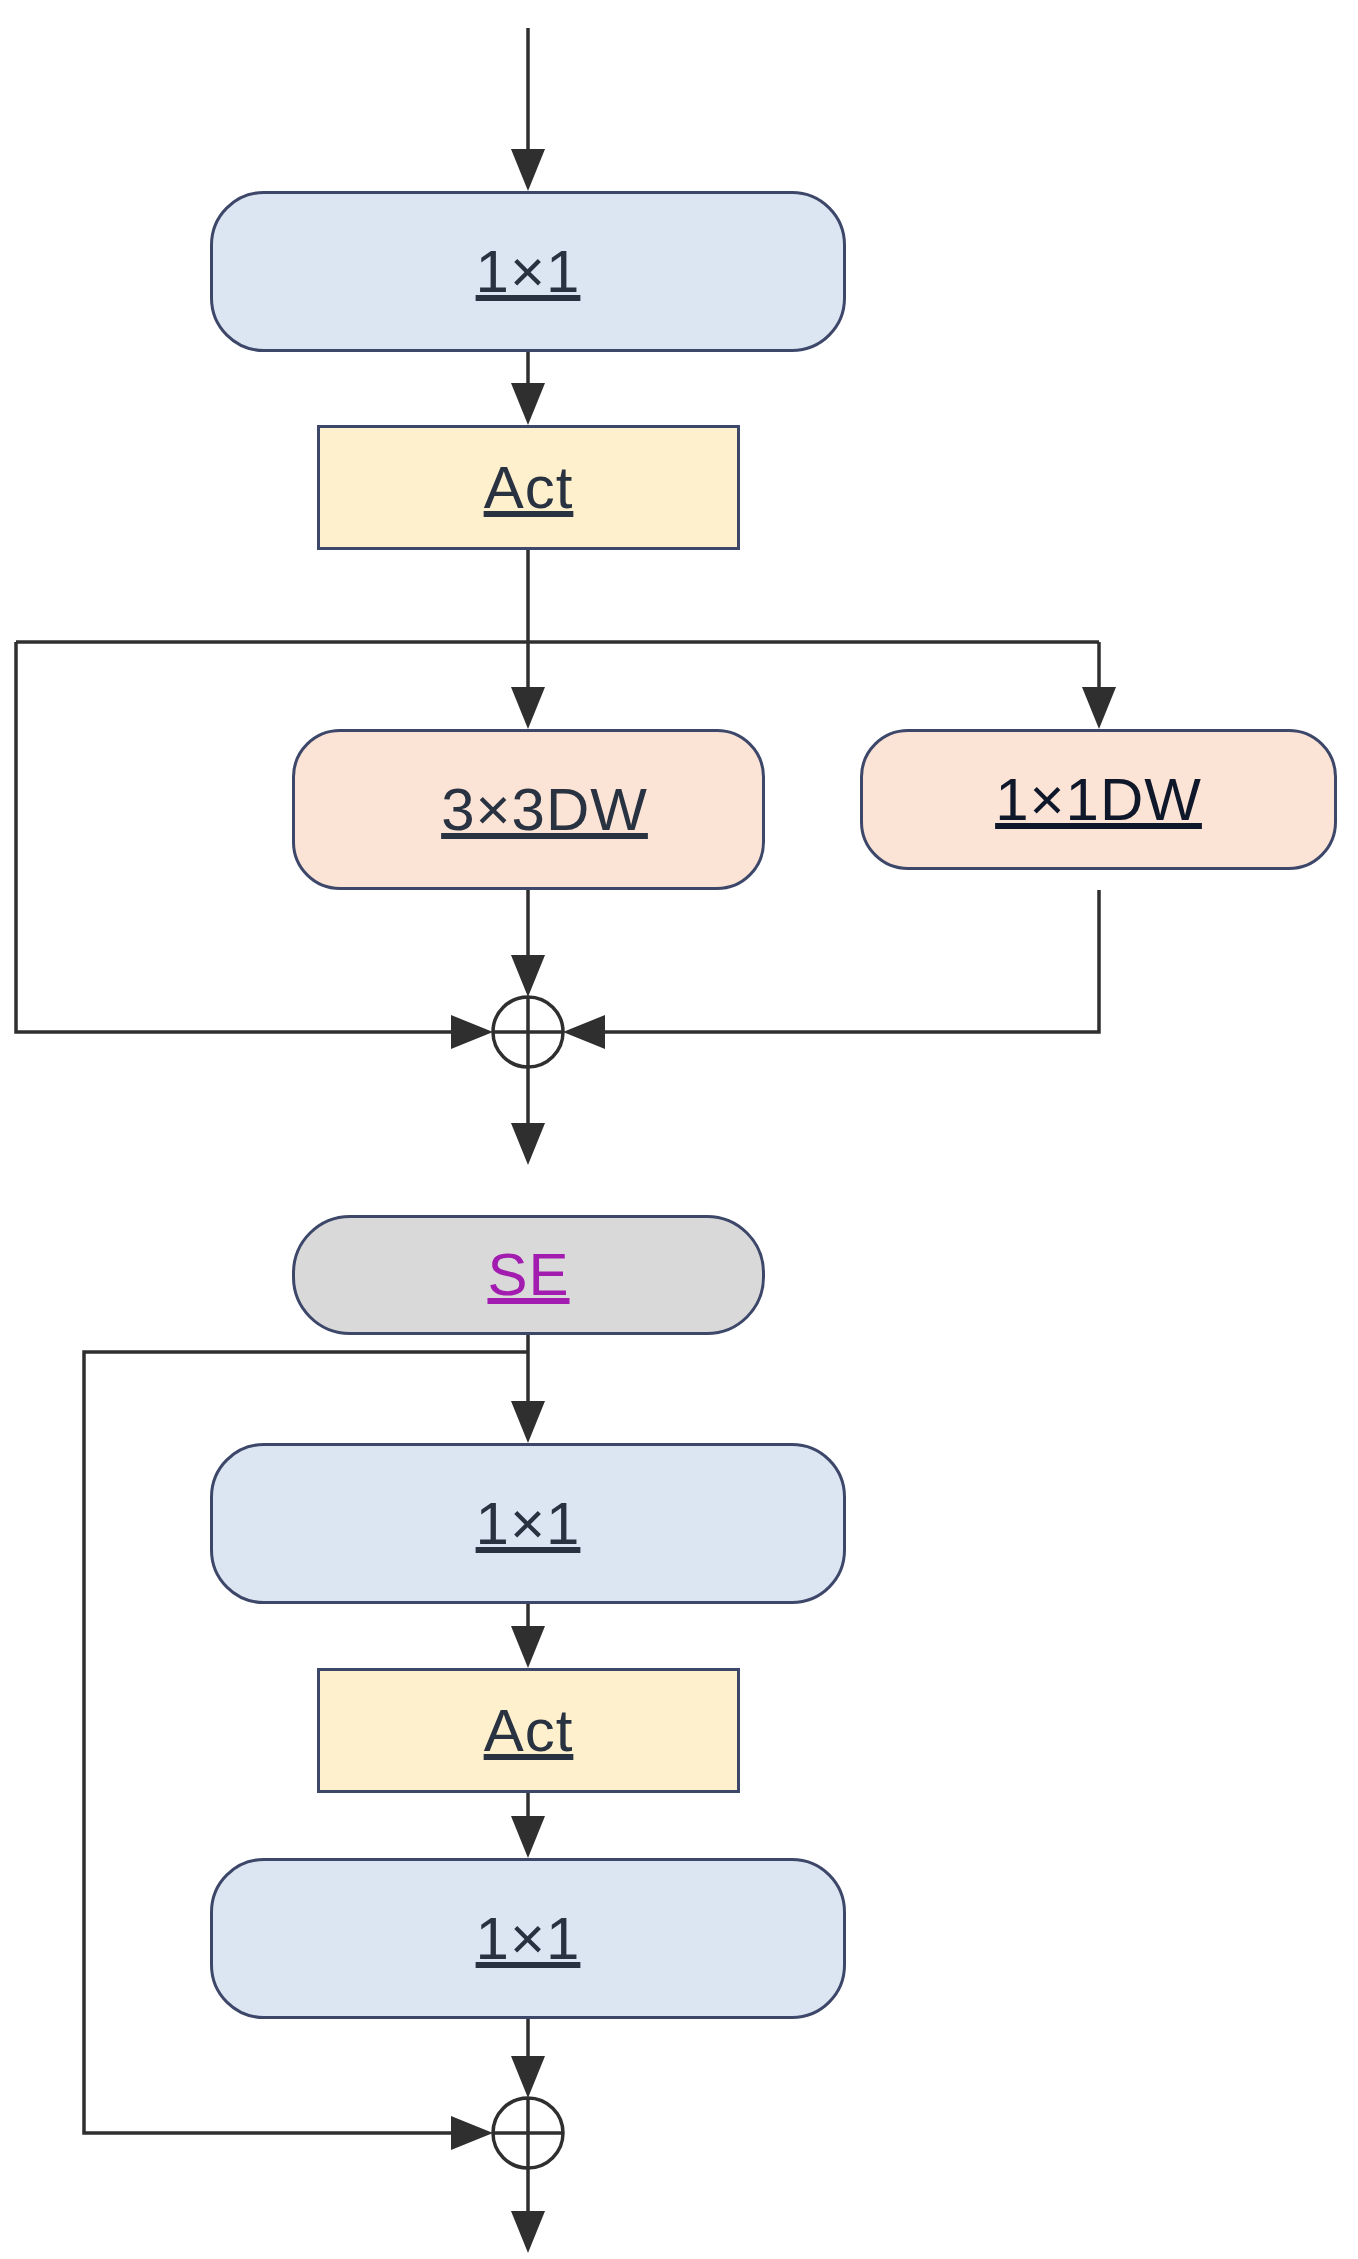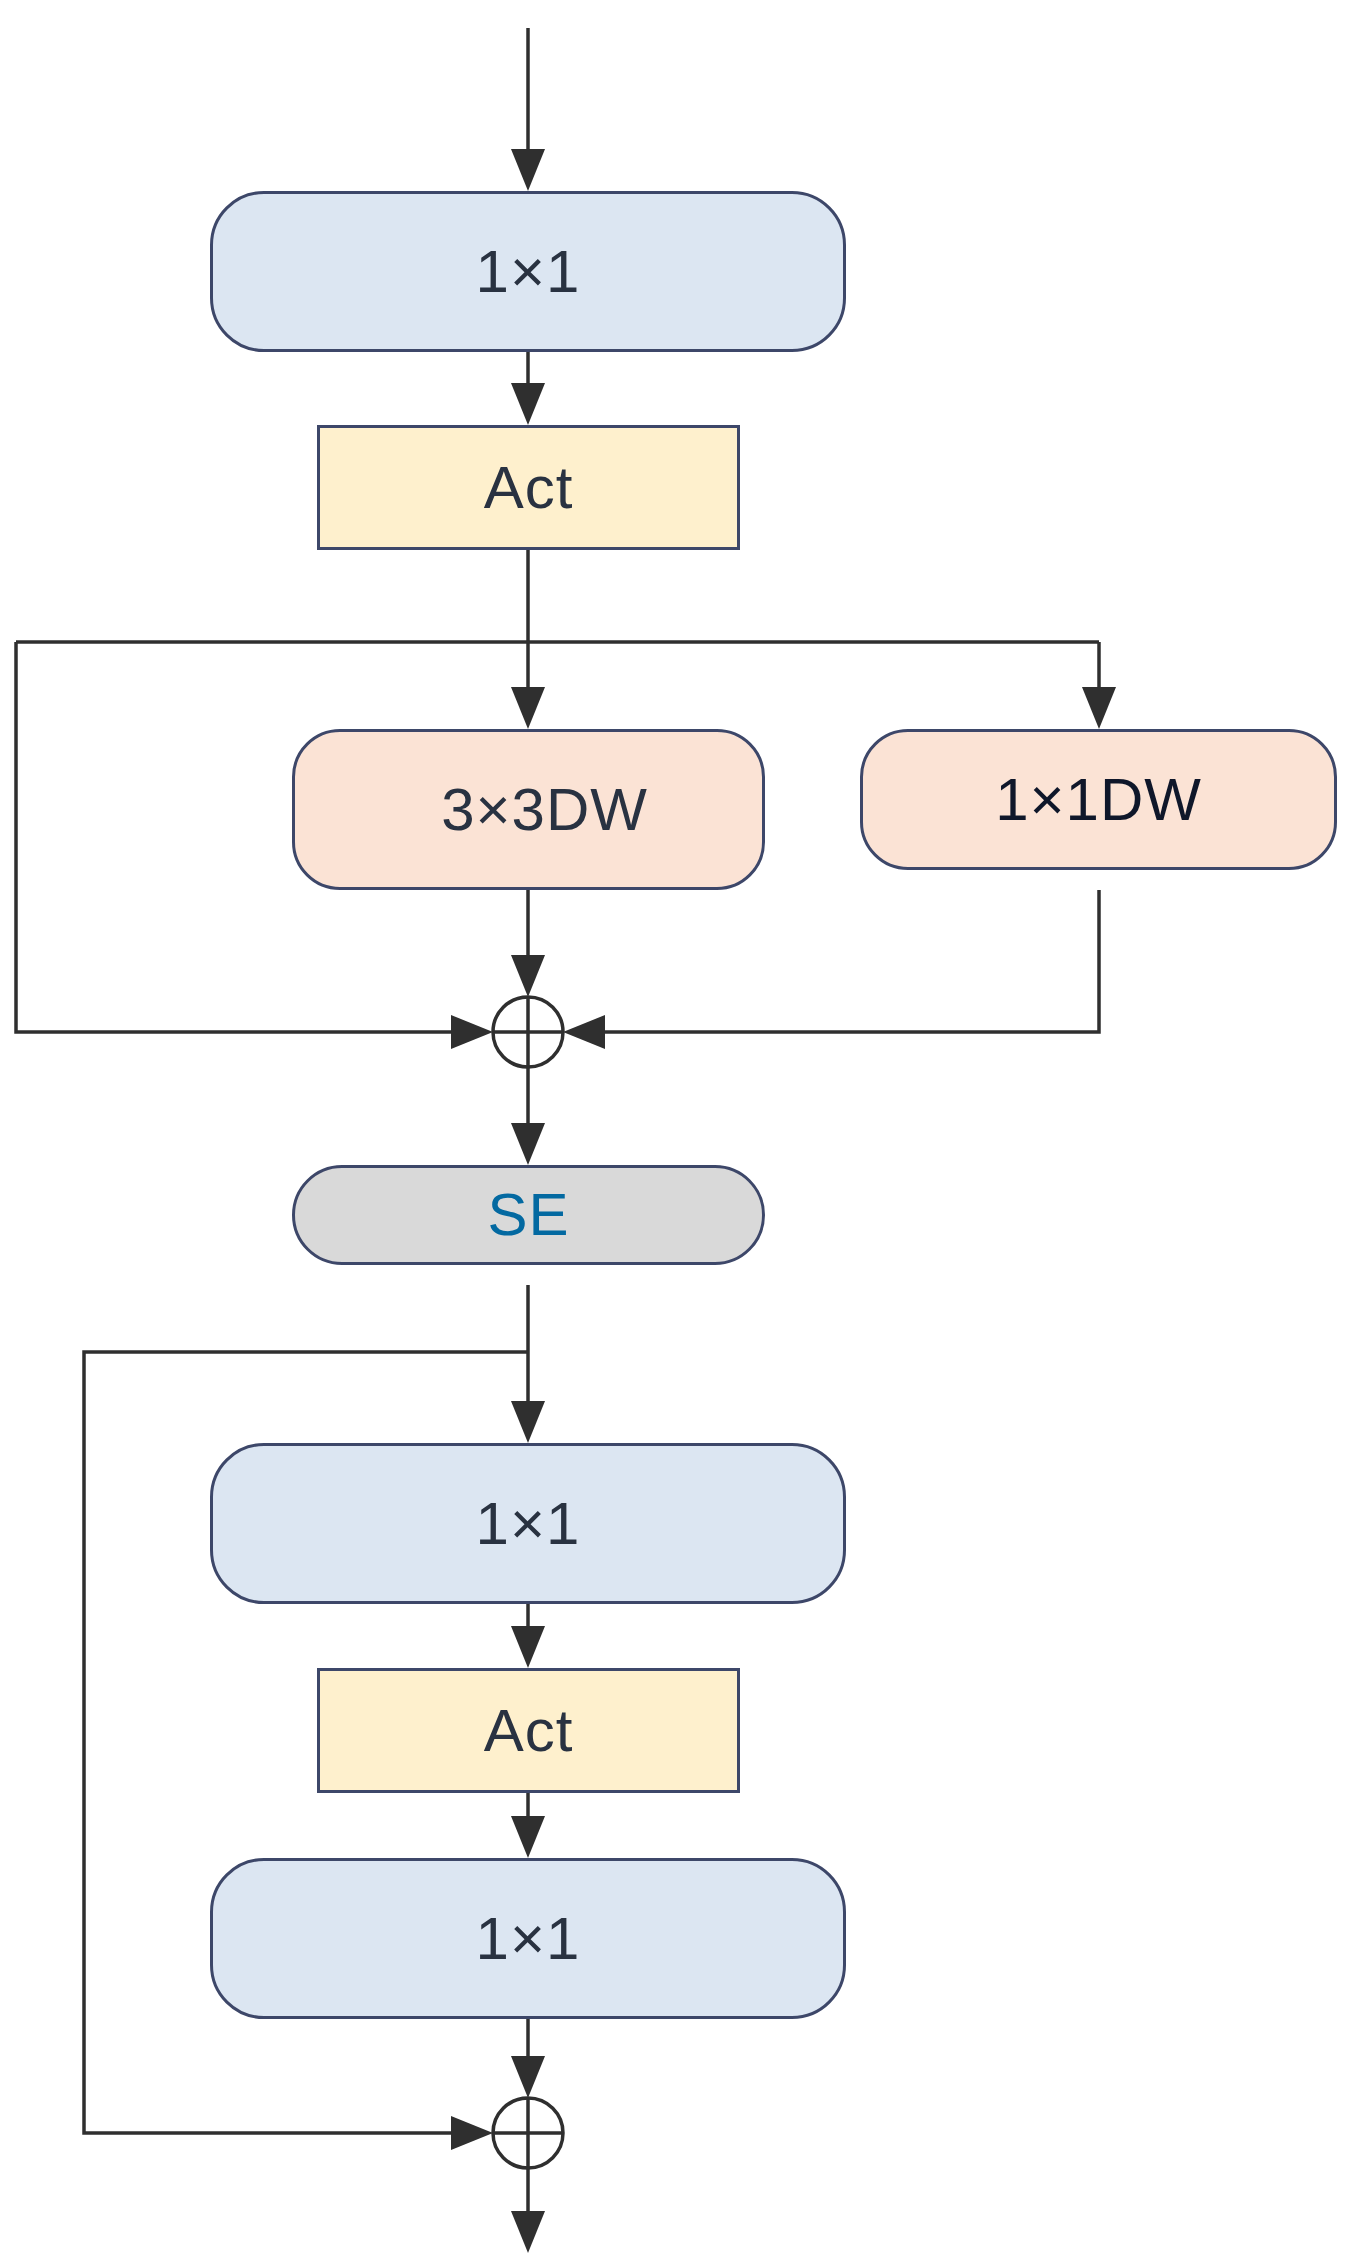--- a/index.html
+++ b/index.html
@@ -21,20 +21,21 @@
   .node {
     position: absolute;
     box-sizing: border-box;
     border: 3px solid #3d4769;
     display: flex;
     align-items: center;
     justify-content: center;
     font-size: 60px;
     color: #293241;
     letter-spacing: 1px;
+    text-decoration: underline;
   }
   .node-label { display: block; line-height: 1; }
 </style>
 </head>
 <body>
 
 <div class="canvas">
 
   <svg class="connector-layer" width="1358" height="2259" viewBox="0 0 1358 2259">
 
@@ -89,21 +90,21 @@
   </div>
 
   <div class="node" style="left: 292px; top: 729px; width: 473px; height: 161px; border-radius: 48px; background-color: rgb(251, 227, 213); border-color: rgb(61, 71, 105); color: rgb(41, 50, 65); padding-left: 32px;">
     <span class="node-label">3×3DW</span>
   </div>
 
   <div class="node" style="left: 860px; top: 729px; width: 477px; height: 141px; border-radius: 48px; background-color: rgb(251, 227, 213); border-color: rgb(61, 71, 105); color: #0f172a;">
     <span class="node-label">1×1DW</span>
   </div>
 
-  <div class="node" style="left: 292px; top: 1165px; width: 473px; height: 100px; border-radius: 58px; background-color: rgb(217, 217, 217); border-color: rgb(61, 71, 105); color: #0369a1;">
+  <div class="node" style="left: 292px; top: 1215px; width: 473px; height: 120px; border-radius: 58px; background-color: rgb(217, 217, 217); border-color: rgb(61, 71, 105); color: #a21caf;">
     <span class="node-label">SE</span>
   </div>
 
   <div class="node" style="left: 210px; top: 1443px; width: 636px; height: 161px; border-radius: 54px; background-color: rgb(220, 230, 242); border-color: rgb(61, 71, 105); color: rgb(41, 50, 65);">
     <span class="node-label">1×1</span>
   </div>
 
   <div class="node" style="left: 317px; top: 1668px; width: 423px; height: 125px; border-radius: 0px; background-color: rgb(254, 240, 205); border-color: rgb(61, 71, 105); color: rgb(41, 50, 65);">
     <span class="node-label">Act</span>
   </div>

